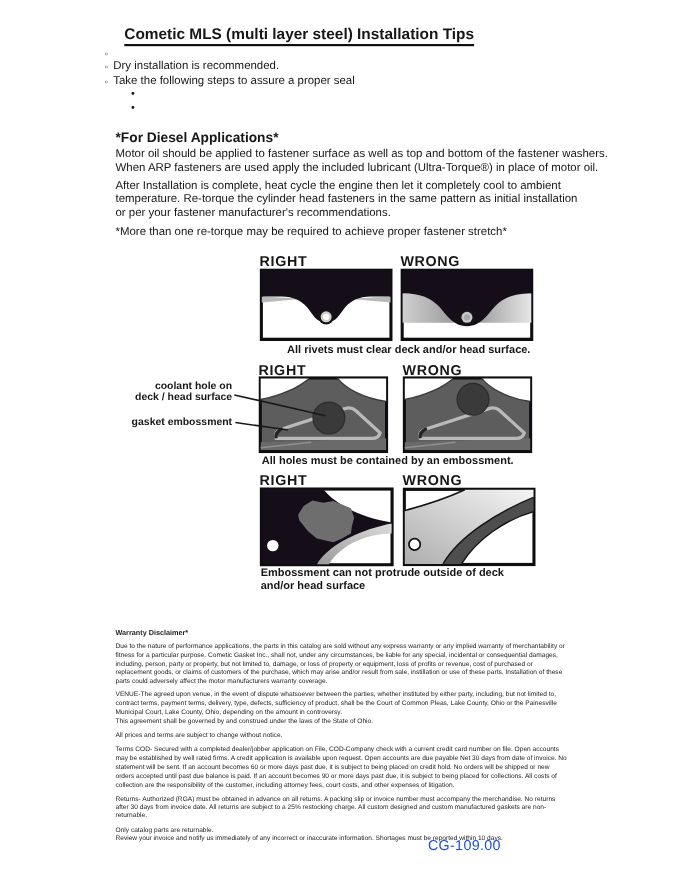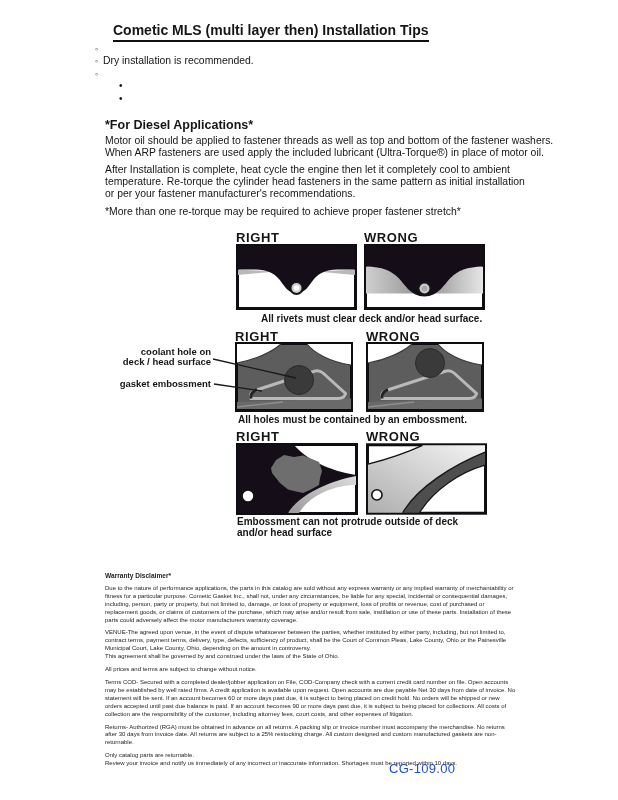--- a/index.html
+++ b/index.html
@@ -20,43 +20,44 @@
   .warr{width:412px;font-size:6px;line-height:7.9px;color:#1d1d1d;}
   .warr .wh{font-size:6.6px;font-weight:700;margin-bottom:5px;}
   .warr .wp{margin:0 0 5px 0;}
   .warr .wp.tight{margin-bottom:0;}
   .footer-code{font-size:13px;color:#1d4ed8;letter-spacing:.3px;}
   svg{display:block;}
 </style>
 </head>
 <body>
 
-<div class="abs title" style="left:113px;top:22px;">Cometic MLS (multi layer then) Installation Tips</div>
+<div class="abs title" style="left:113px;top:22px;">Cometic MLS (multi layer steel) Installation Tips</div>
 
 <div class="abs bullets" style="left:95px;top:43px;width:480px;">
   <div class="brow">
       <span class="bglyph">◦</span>
     </div>
   <div class="brow">
       <span class="bglyph">◦</span>
       <span>Dry installation is recommended.</span>
     </div>
   <div class="brow">
       <span class="bglyph">◦</span>
+      <span>Take the following steps to assure a proper seal</span>
     </div>
   <div class="brow subrow">
       <span class="sglyph">•</span>
     </div>
   <div class="brow subrow">
       <span class="sglyph">•</span>
     </div>
 </div>
 
 <div class="abs h2" style="left:105px;top:118px;">*For Diesel Applications*</div>
-<div class="abs para" style="left:105px;top:135px;width:470px;">Motor oil should be applied to fastener threads as well as top and bottom of the fastener washers.
+<div class="abs para" style="left:105px;top:135px;width:470px;">Motor oil should be applied to fastener surface as well as top and bottom of the fastener washers.
 When ARP fasteners are used apply the included lubricant (Ultra-Torque®) in place of motor oil.</div>
 <div class="abs para" style="left:105px;top:164px;width:470px;">After Installation is complete, heat cycle the engine then let it completely cool to ambient
 temperature. Re-torque the cylinder head fasteners in the same pattern as initial installation
 or per your fastener manufacturer's recommendations.</div>
 <div class="abs para" style="left:105px;top:206px;width:470px;">*More than one re-torque may be required to achieve proper fastener stretch*</div>
 
 <div class="abs dlabel" style="left:236px;top:230px;width:121px;">RIGHT</div>
 <div class="abs dlabel" style="left:364px;top:230px;width:121px;">WRONG</div>
 
 <svg class="abs" style="left:236px;top:244px;" width="121" height="66" viewBox="0 0 121 66">

